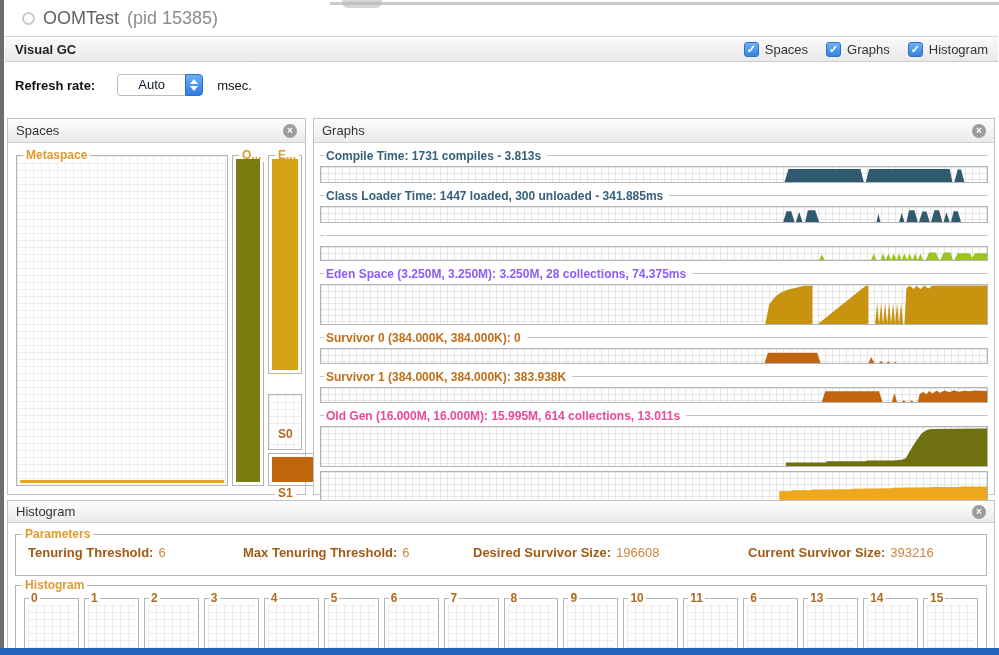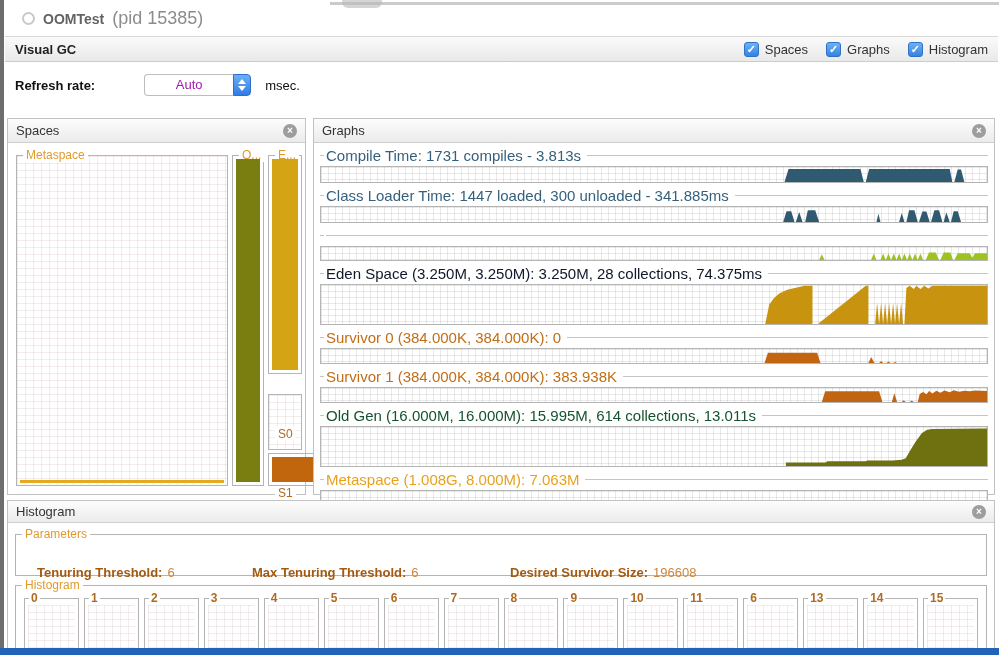--- a/index.html
+++ b/index.html
@@ -9,21 +9,21 @@
     font-family:"Liberation Sans", sans-serif; font-size:13px; color:#333;
   }
   .win-edge { position:absolute; left:0; top:0; width:4px; height:655px; background:#6d6d6d; }
   .top-line { position:absolute; left:330px; top:2px; right:0; height:3px; background:#cbcbcb; }
   .top-blob { position:absolute; left:342px; top:0; width:40px; height:8px; background:#b9b9b9; border-radius:0 0 6px 6px; opacity:.6; }
   .bottom-bar { position:absolute; left:0; bottom:0; width:999px; height:7px; background:#2063b8; z-index:50; }
 
   
   .app-title { position:absolute; left:22px; top:8px; display:flex; align-items:center; gap:8px; }
   .title-dot { width:13px; height:13px; border:2px solid #c9c9c9; border-radius:50%; background:#fff; }
-  .title-main { font-size:14px; font-weight:bold; color:#636363; }
+  .title-main { font-size:18px; font-weight:normal; color:#636363; }
   .title-pid { font-size:18px; color:#8c8c8c; }
 
   
   .tabbar {
     position:absolute; left:5px; top:36px; right:1px; height:26px;
     background:linear-gradient(#fafafa,#e9e9e9);
     border-top:1px solid #d7d7d7; border-bottom:1px solid #cccccc;
     display:flex; align-items:center; padding:0 10px;
   }
   .tab-label { color:#222;font-weight:bold; }
@@ -32,21 +32,21 @@
   .cb-box {
     width:15px; height:15px; border-radius:3px;
     background:linear-gradient(#6fb1f5,#3583e0); border:1px solid #2e72c8;
     color:#fff; font-size:11px; line-height:13px; text-align:center; font-weight:bold;
   }
 
   
   .toolbar { position:absolute; left:5px; top:63px; right:1px; height:44px; background:#fff; display:flex; align-items:center; padding:0 10px; gap:8px; }
   .refresh-label { font-weight:bold; color:#111; }
   .combo { display:flex; align-items:stretch; margin-left:14px; }
-  .combo-field { width:89px; height:22px; border:1px solid #bdbdbd; border-right:none; border-radius:4px 0 0 4px; background:#fff; text-align:center; line-height:20px; color:#a21caf;margin-left:27px; }
+  .combo-field { width:68px; height:22px; border:1px solid #bdbdbd; border-right:none; border-radius:4px 0 0 4px; background:#fff; text-align:center; line-height:20px; color:#0f172a; }
   .combo-stepper { width:18px; height:22px; border-radius:0 4px 4px 0; background:linear-gradient(#6db0f7,#2f7ce4); border:1px solid #2a6fd0; position:relative; }
   .combo-stepper:before, .combo-stepper:after {
     content:""; position:absolute; left:4px; border-left:4px solid transparent; border-right:4px solid transparent;
   }
   .combo-stepper:before { top:4px; border-bottom:5px solid #fff; }
   .combo-stepper:after { bottom:4px; border-top:5px solid #fff; }
   .unit { color:#111; margin-left:6px;text-align:center; }
 
   
   .panel { position:absolute; border:1px solid #c2c2c2; background:#fff; }
@@ -62,21 +62,21 @@
   .panel-body { position:absolute; left:0; right:0; top:24px; bottom:0; }
 
   #spaces-panel { left:7px; top:118px; width:299px; height:377px; }
   #graphs-panel { left:313px; top:118px; width:682px; height:377px; }
   #hist-panel   { left:7px;  top:500px; width:988px; height:155px; border-bottom:none; }
 
   
   .gbox { position:absolute; border:1px solid #b4b4b4; }
   .gbox > .glabel {
     position:absolute; top:-8px; left:6px; background:#fff; padding:0 3px;
-    font-weight:normal; font-size:12px; white-space:nowrap;
+    font-weight:bold; font-size:12px; white-space:nowrap;
   }
   .grid-warm {
     background-color:#fff;
     background-image:
       linear-gradient(to right, rgba(190,150,150,0.18) 1px, transparent 1px),
       linear-gradient(to bottom, rgba(190,150,150,0.18) 1px, transparent 1px);
     background-size:8px 7px;
   }
   .grid-cool {
     background-color:#fff;
@@ -96,44 +96,44 @@
   #s0-box { left:260px; top:251px; width:34px; height:56px; }
   #s1-box { left:260px; top:310px; width:50px; bottom:8px; }
   .col-fill { position:absolute; left:3px; right:3px; top:3px; bottom:3px; }
   #old-box .col-fill { background:#7a7d10; }
   #eden-box .col-fill { background:#d5a414; }
   #s1-box .col-fill { background:#c2660e; }
 
   
   .g-rows { position:absolute; left:6px; right:6px; top:0; }
   .g-head { display:flex; align-items:center; margin-top:6px; height:13px; }
-  .g-head .lbl { font-weight:normal; font-size:15px; white-space:nowrap; padding-right:6px; }
+  .g-head .lbl { font-weight:bold; font-size:12px; white-space:nowrap; padding-right:6px; }
   .g-head:before { content:""; width:4px; border-top:1px solid #c4c4c4; margin-right:2px; }
   .g-head .rule { flex:1; border-top:1px solid #c4c4c4; }
   .g-strip { position:relative; border:1px solid #b4b4b4; margin-top:4px; }
   .g-strip svg { position:absolute; left:0; top:0; width:100%; height:100%; }
   .h17 { height:17px; } .h16 { height:16px; } .h15 { height:15px; }
   .h41 { height:41px; } .h34 { height:34px; }
   .c-blue { color:#35607c; } .f-blue { fill:#2f5a70; }
   .c-green { color:#a2bf25; } .f-green { fill:#9cc31e; }
-  .c-gold { color:#0f172a; } .f-gold { fill:#c89410; }
+  .c-gold { color:#8b5cf6; } .f-gold { fill:#c89410; }
   .c-orange { color:#c16e17; } .f-orange { fill:#c16511; }
-  .c-olive { color:#14532d; } .f-olive { fill:#6f7010; }
+  .c-olive { color:#ec4899; } .f-olive { fill:#6f7010; }
   .c-meta { color:#e8a11f; } .f-meta { fill:#efa71e; }
 
   
   #hist-panel .panel-head { height:22px; }
   #hist-panel .panel-body { top:22px; }
   #params-box { left:7px; top:11px; right:7px; height:42px; }
-  .params-row { position:absolute; left:9px; right:0; top:10px; display:flex;margin-top:20px; }
+  .params-row { position:absolute; left:0; right:0; top:10px; display:flex; }
   .param { white-space:nowrap; }
   .param .p-label { font-weight:bold; color:#a35a12; }
   .param .p-value { color:#cd853f; margin-left:5px; }
   .param:nth-child(1) { margin-left:12px; width:215px; }
-  .param:nth-child(2) { width:258px; }
+  .param:nth-child(2) { width:230px; }
   .param:nth-child(3) { width:275px; }
   #histgroup-box { left:7px; top:62px; right:7px; height:92px; border-bottom:none; }
   .buckets { position:absolute; left:8px; right:8px; top:12px; bottom:0; display:flex; gap:5px; }
   .bucket { position:relative; flex:1; border:1px solid #b4b4b4; border-bottom:none; }
   .bucket > .blabel { position:absolute; top:-8px; left:4px; background:#fff; padding:0 2px; font-weight:bold; font-size:12px; color:#b06a20; }
   .bucket > .binner { position:absolute; left:3px; right:3px; top:6px; bottom:0; }
 </style>
 </head>
 <body>
 
@@ -313,24 +313,20 @@
           <span class="rule"></span>
       </div>
       <div class="g-strip grid-cool h41">
         <svg viewBox="0 0 1000 100" preserveAspectRatio="none">
           <g class="f-olive">
             <polygon points="698,100 698,91 758,91 760,88 818,88 820,86 858,86 872,84 878,80 884,62 892,40 902,16 910,7 918,5 996,4 1000,4 1000,100"></polygon>
           </g>
         </svg>
       </div>
 
-      <div class="g-head">
-        <span class="lbl c-meta">Metaspace (1.008G, 8.000M): 7.063M</span>
-          <span class="rule"></span>
-      </div>
       <div class="g-strip grid-cool h34">
         <svg viewBox="0 0 1000 100" preserveAspectRatio="none">
           <g class="f-meta">
             <polygon points="688,100 688,60 706,59 708,57 736,57 738,55 796,54 798,52 856,51 858,49 916,48 918,47 958,47 960,45 1000,45 1000,100"></polygon>
           </g>
         </svg>
       </div>
 
     </div>
   </div>
@@ -348,20 +344,23 @@
       <div class="params-row">
         <span class="param">
           <span class="p-label">Tenuring Threshold:</span><span class="p-value">6</span>
         </span>
         <span class="param">
           <span class="p-label">Max Tenuring Threshold:</span><span class="p-value">6</span>
         </span>
         <span class="param">
           <span class="p-label">Desired Survivor Size:</span><span class="p-value">196608</span>
         </span>
+        <span class="param">
+          <span class="p-label">Current Survivor Size:</span><span class="p-value">393216</span>
+        </span>
       </div>
     </div>
 
     <div class="gbox" id="histgroup-box">
       <span class="glabel orange-glabel">Histogram</span>
       <div class="buckets">
         <div class="bucket">
             <span class="blabel">0</span>
             <span class="binner grid-warm"></span>
           </div>

